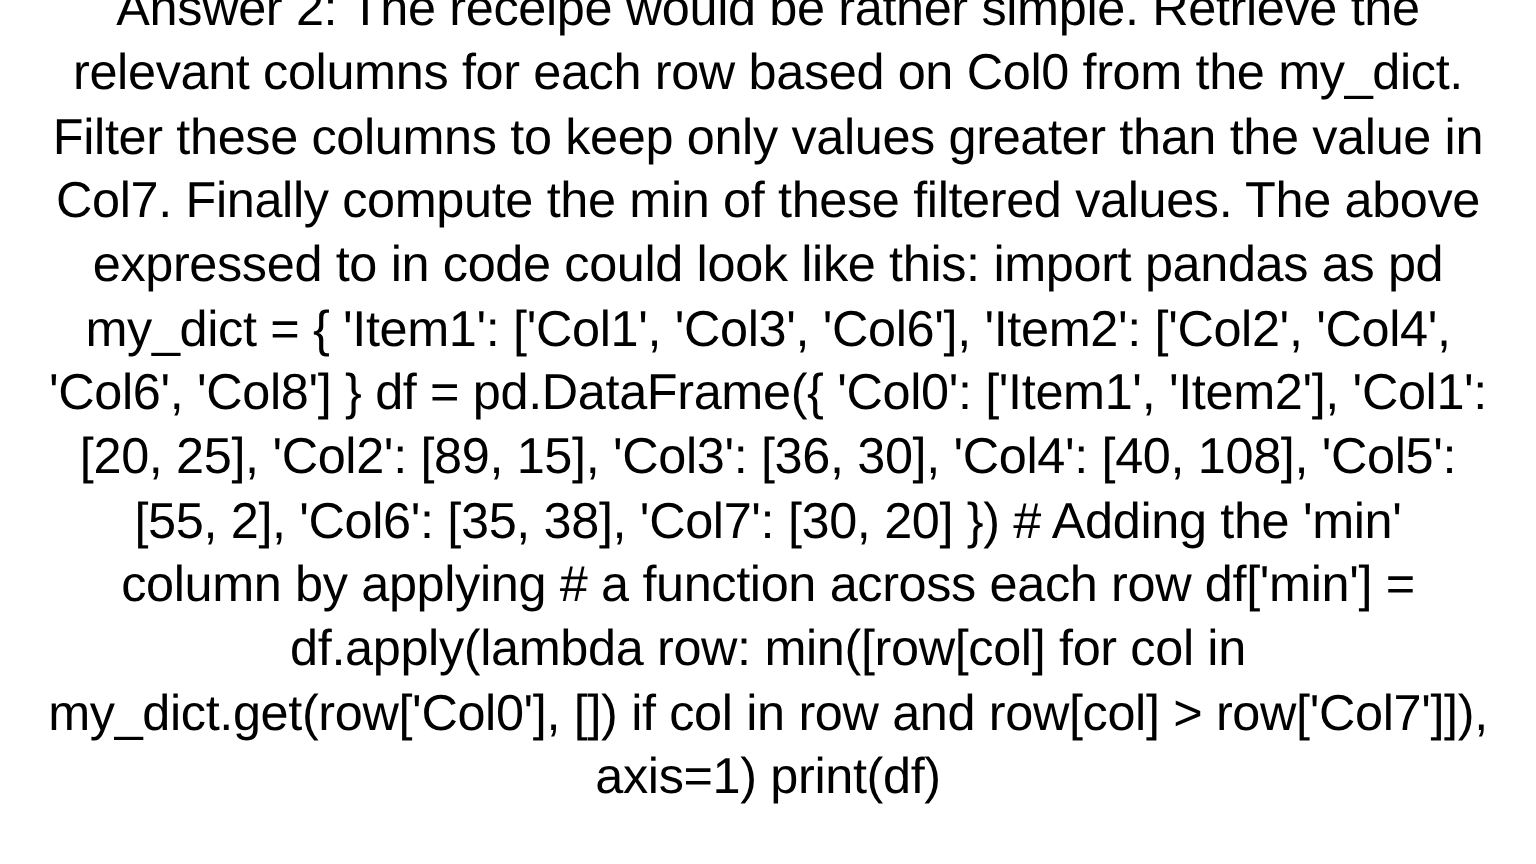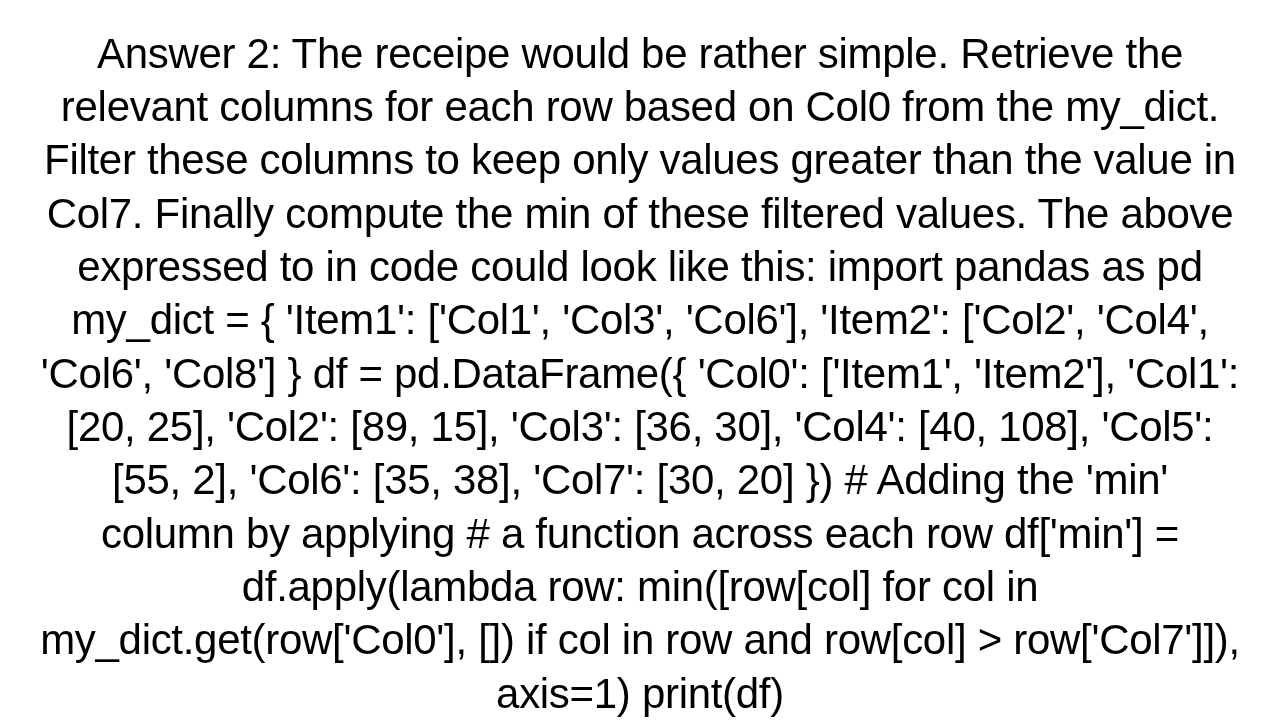--- a/index.html
+++ b/index.html
@@ -13,21 +13,21 @@
       background: #ffffff;
       font-family: Arial, Helvetica, sans-serif;
       overflow: hidden;
     }
     .content {
       width: 100%;
       height: 100%;
       padding: 0 40px;
       display: flex;
       flex-direction: column;
-      justify-content: flex-end;
+      justify-content: flex-start;
     }
     .text-block {
       font-size: 42px;
       line-height: 1.27;
       color: #000000;
       text-align: center;
       font-weight: normal;
       letter-spacing: -0.3px;
       margin-top: -20px;
     }

